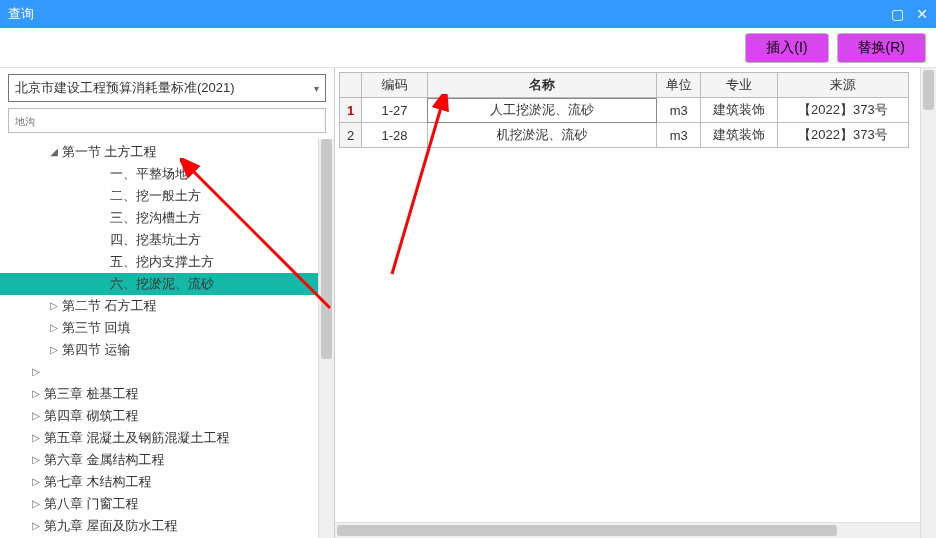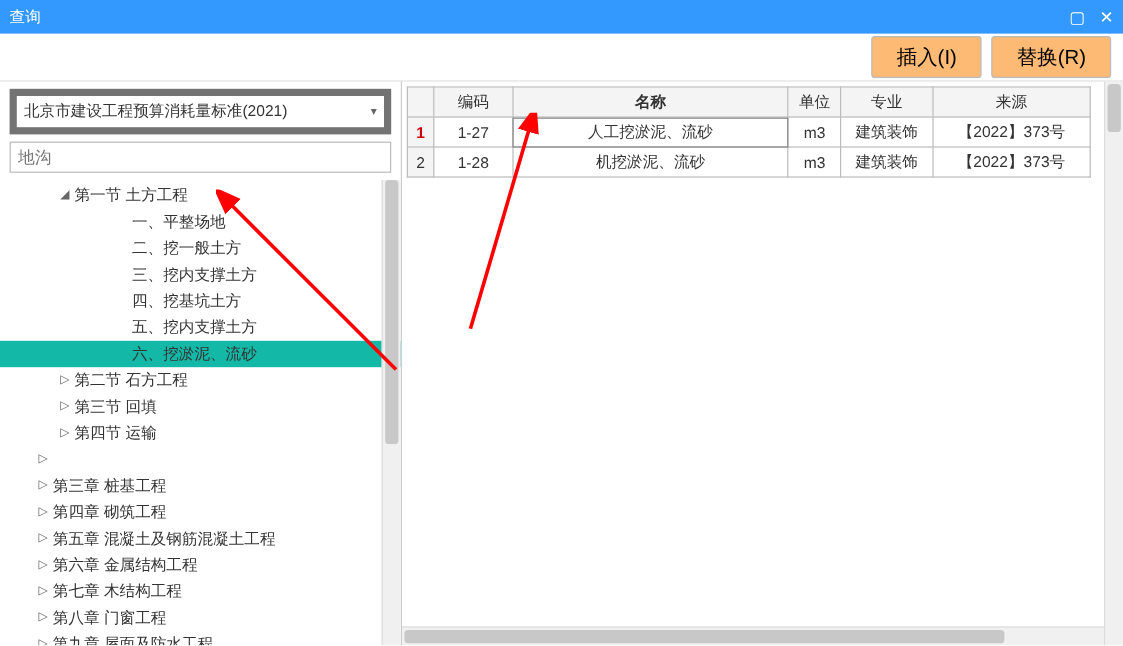--- a/index.html
+++ b/index.html
@@ -8,29 +8,29 @@
 .titlebar { height: 28px; background: #3399ff; color: #fff; display: flex; align-items: center; padding: 0 8px; justify-content: space-between; }
 .titlebar .title { font-size: 13px; }
 .titlebar .controls { display: flex; gap: 12px; font-size: 14px; }
 .titlebar .controls span { cursor: pointer; }
 
 .toolbar { height: 40px; display: flex; align-items: center; padding: 0 10px; gap: 0; border-bottom: 1px solid #e0e0e0; }
 .tabgroup { display: flex; gap: 0; }
 .tab { padding: 6px 18px; background: #e8e8e8; font-size: 13px; cursor: pointer; border: none; }
 .tab.active { background: #3399ff; color: #fff; }
 .toolbar .spacer { flex: 1; }
-.btn { padding: 5px 20px; border: 1px solid #bbb; background: #fdba74; font-size: 17px; cursor: pointer; border-radius: 3px; margin-left: 8px; }
+.btn { padding: 5px 20px; border: 1px solid #bbb; background: #d946ef; font-size: 14px; cursor: pointer; border-radius: 3px; margin-left: 8px; }
 
 .content { display: flex; height: calc(538px - 28px - 40px); }
 
 .left { width: 335px; border-right: 1px solid #ccc; display: flex; flex-direction: column; }
-.dropdown { margin: 6px 8px; padding: 4px 6px; border: 6px solid #737373; font-size: 13px; display: flex; justify-content: space-between; align-items: center; cursor: pointer; }
+.dropdown { margin: 6px 8px; padding: 4px 6px; border: 1px solid #737373; font-size: 13px; display: flex; justify-content: space-between; align-items: center; cursor: pointer; }
 .dropdown .chev { font-size: 10px; color: #666; }
 .searchbox { margin: 0 8px 6px 8px; padding: 4px 6px; border: 1px solid #bbb; font-size: 13px; background: #fff; }
-.searchbox input { border: none; outline: none; width: 100%; font-size: 14px; color: #999; }
+.searchbox input { border: none; outline: none; width: 100%; font-size: 10px; color: #999; }
 
 .tree-wrap { flex: 1; overflow: hidden; position: relative; }
 .scrollbar-v { position: absolute; right: 0; top: 0; width: 16px; height: 100%; background: #f0f0f0; border-left: 1px solid #ddd; }
 .scrollbar-v .thumb { position: absolute; left: 2px; right: 2px; background: #c8c8c8; border-radius: 3px; }
 .tree { padding: 2px 0; overflow: hidden; }
 .tree-item { padding: 2px 0 2px 0; display: flex; align-items: center; font-size: 13px; color: #333; line-height: 18px; cursor: pointer; white-space: nowrap; }
 .tree-item .indent { display: inline-block; }
 .tree-item .tog { width: 12px; display: inline-block; text-align: center; font-size: 10px; color: #666; margin-right: 2px; }
 .tree-item.selected { background: #14b8a6; }
 
@@ -97,21 +97,21 @@
             <span>一、平整场地</span>
           </div>
           <div class="tree-item">
             <span class="indent" style="width: 96px;"></span>
             <span class="tog"></span>
             <span>二、挖一般土方</span>
           </div>
           <div class="tree-item">
             <span class="indent" style="width: 96px;"></span>
             <span class="tog"></span>
-            <span>三、挖内支撑土方</span>
+            <span>三、挖沟槽土方</span>
           </div>
           <div class="tree-item">
             <span class="indent" style="width: 96px;"></span>
             <span class="tog"></span>
             <span>四、挖基坑土方</span>
           </div>
           <div class="tree-item">
             <span class="indent" style="width: 96px;"></span>
             <span class="tog"></span>
             <span>五、挖内支撑土方</span>

